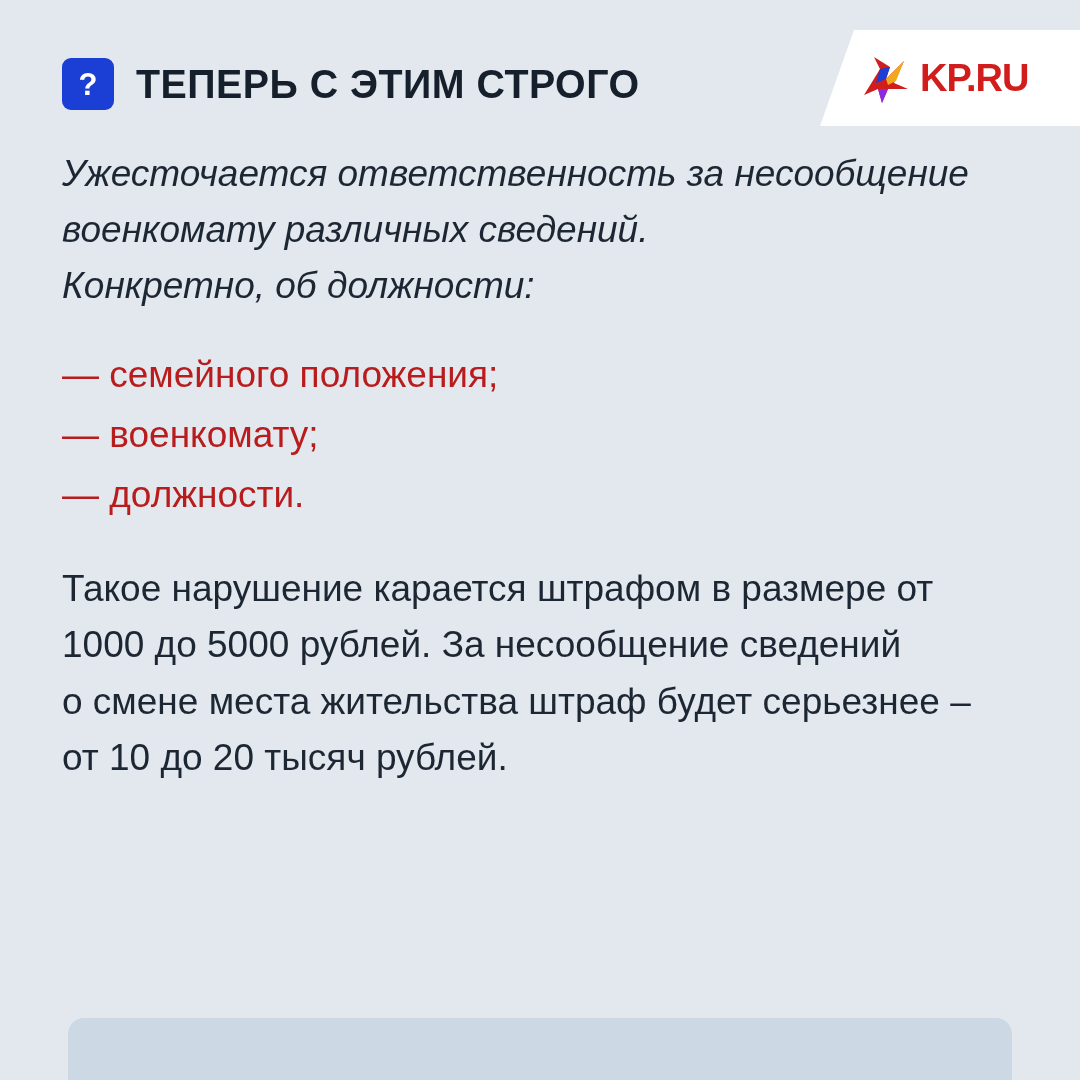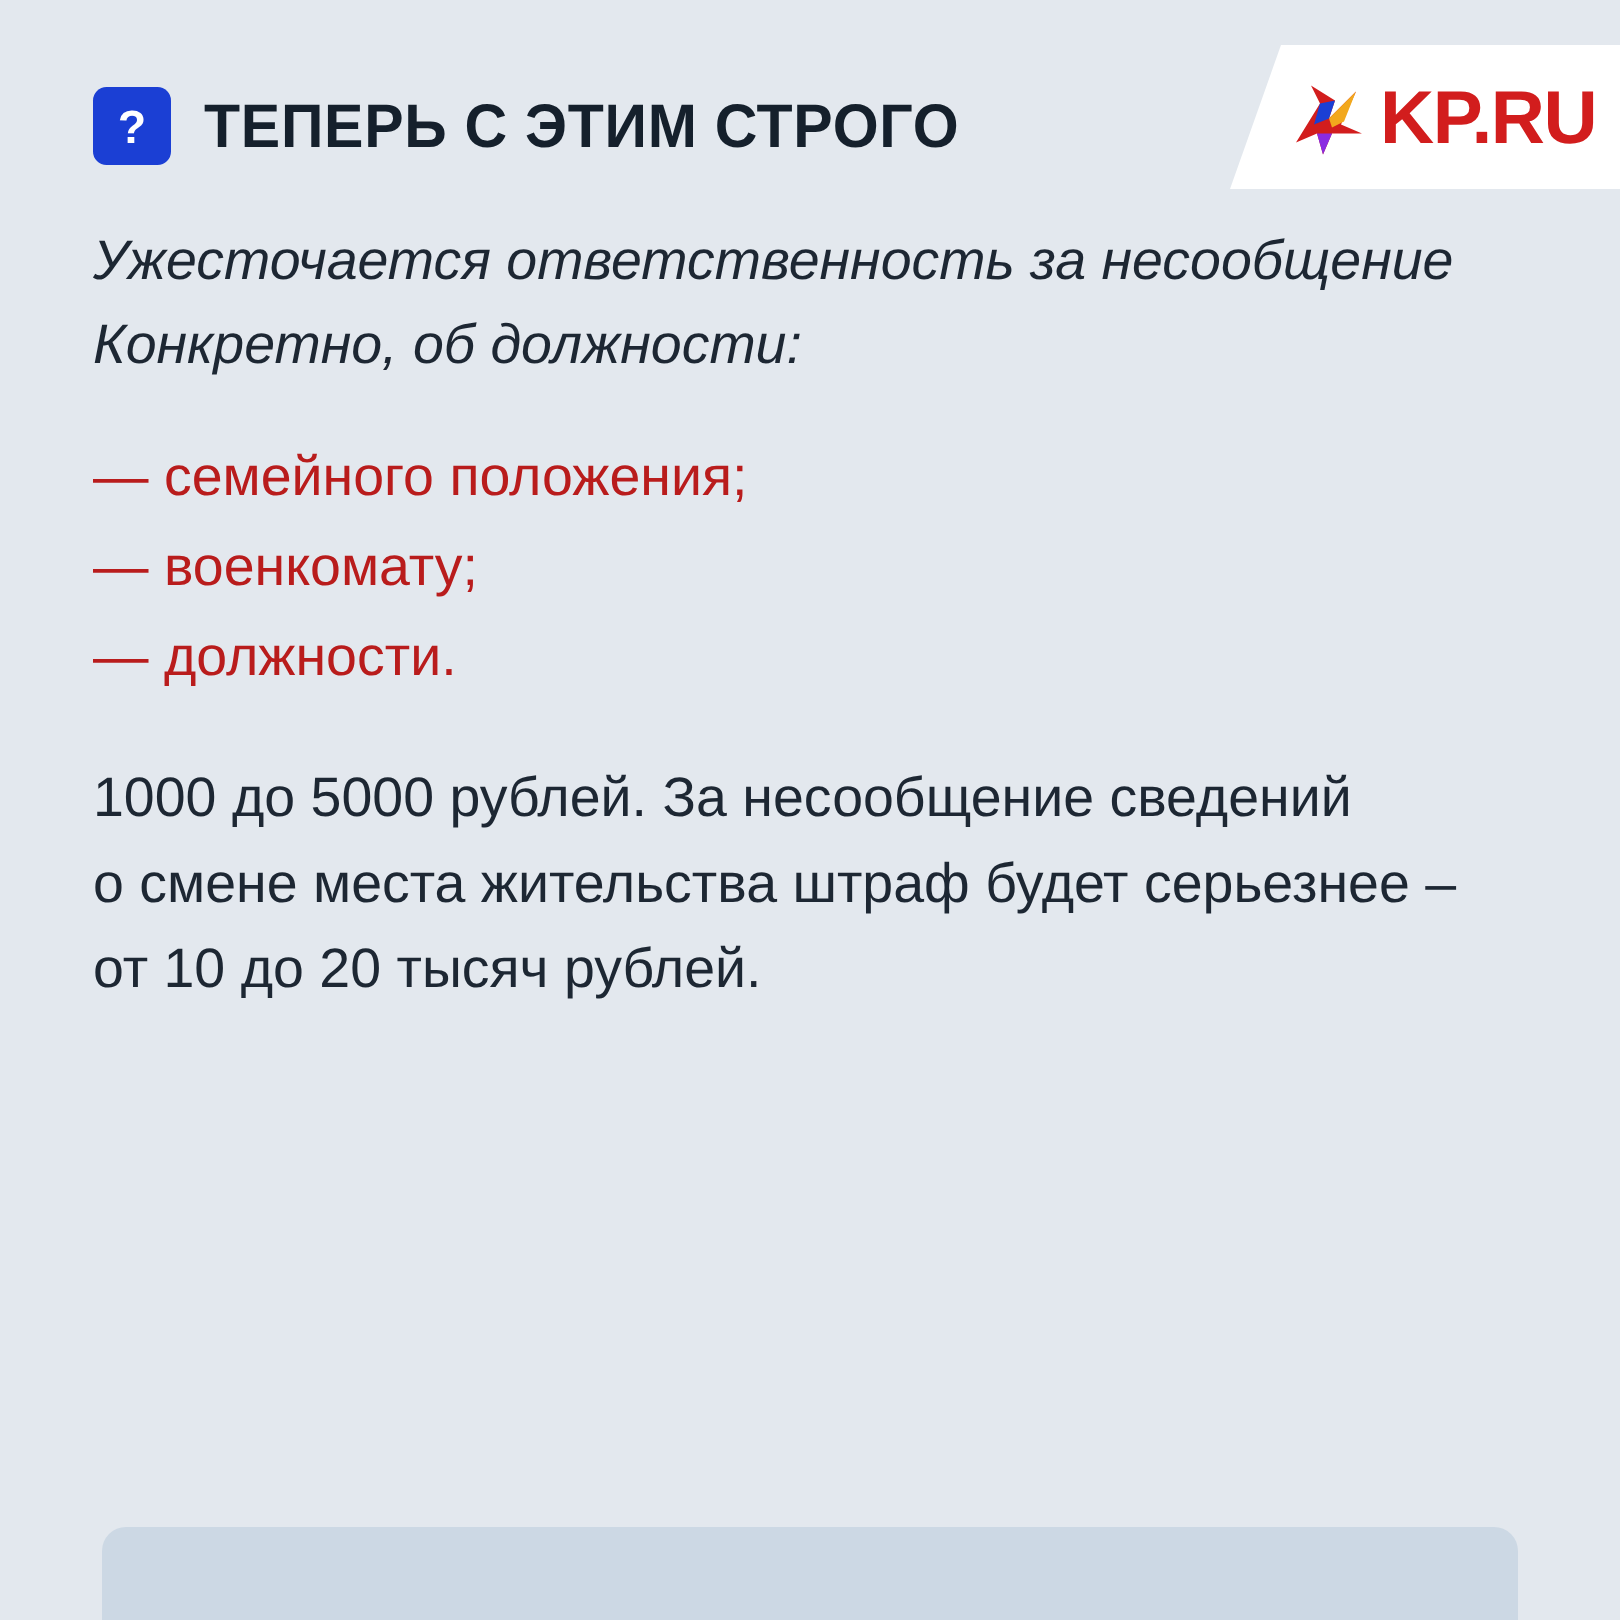--- a/index.html
+++ b/index.html
@@ -77,21 +77,21 @@
     clip-path: polygon(34px 0, 100% 0, 100% 100%, 0 100%);
   }
   .logo-star {
     width: 58px;
     height: 58px;
     position: relative;
     flex: 0 0 auto;
     margin-right: 6px;
   }
   .logo-text {
-    font-size: 50px;
+    font-size: 38px;
     font-weight: bold;
     color: #d21d1d;
     letter-spacing: -1px;
   }
 
   
   .intro {
     margin-top: 26px;
     font-size: 37px;
     line-height: 1.52;
@@ -151,30 +151,32 @@
           <polygon points="30,30 48,12 40,32 32,36" fill="#f2a81d"></polygon>
           <polygon points="26,54 22,40 32,40" fill="#8a2be2"></polygon>
         </svg>
       </span>
       <span class="logo-text">KP.RU</span>
     </div>
   </div>
 
   <div class="intro">
     <p>Ужесточается ответственность за несообщение</p>
+    <p>военкомату различных сведений.</p>
     <p>Конкретно, об должности:</p>
   </div>
 
   <div class="bullets">
     <div class="bullet">— семейного положения;</div>
     <div class="bullet">— военкомату;</div>
     <div class="bullet">— должности.</div>
   </div>
 
   <div class="conclusion">
+    <p>Такое нарушение карается штрафом в размере от</p>
     <p>1000 до 5000 рублей. За несообщение сведений</p>
     <p>о смене места жительства штраф будет серьезнее –</p>
     <p>от 10 до 20 тысяч рублей.</p>
   </div>
 
   <div class="bottom-panel"></div>
 
 </div>
 
 </body></html>

